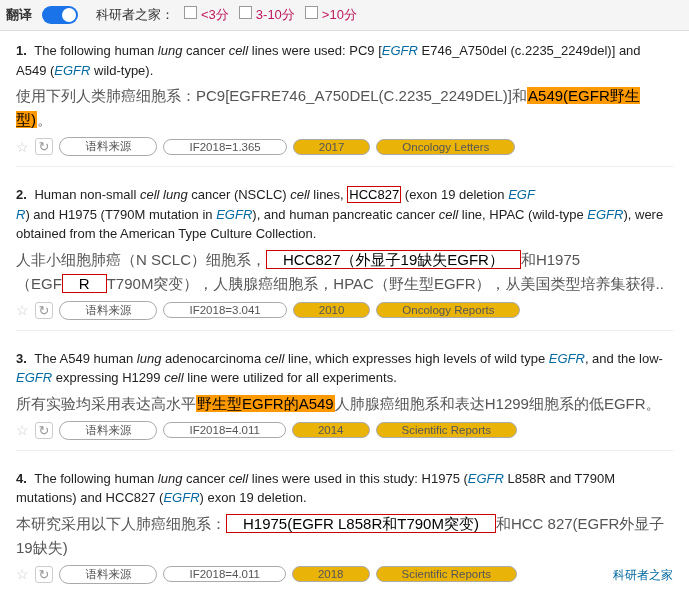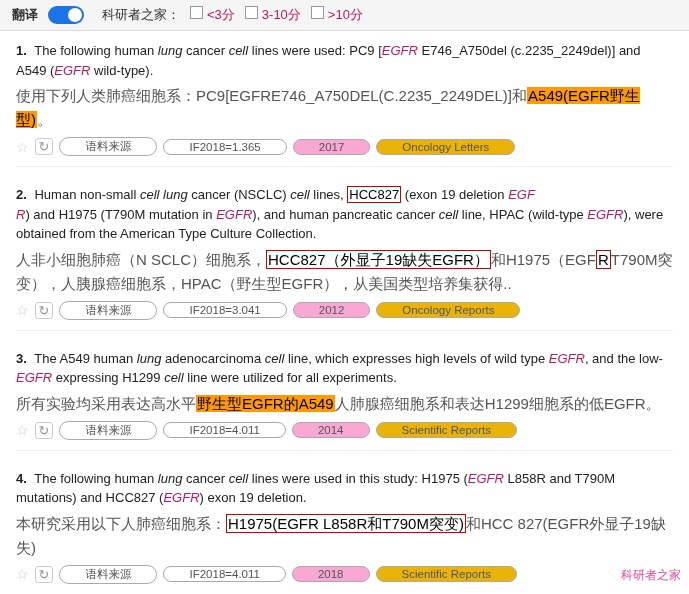--- a/index.html
+++ b/index.html
@@ -8,21 +8,21 @@
       font-size: 13px;
       background: #fff;
       color: #222;
       width: 689px;
       min-height: 594px;
       overflow-x: hidden;
     }
     .top-bar {
       background: #f5f5f5;
       border-bottom: 1px solid #ddd;
-      padding: 6px 12px;
+      padding: 6px 6px;
       display: flex;
       align-items: center;
       gap: 10px;
       font-size: 13px;
     }
     .toggle-label {
       color: #333;
       font-weight: bold;
     }
     .toggle-switch {
@@ -75,41 +75,41 @@
       margin-right: 4px;
     }
     .en-text {
       line-height: 1.5;
       color: #222;
       font-size: 13px;
     }
     .italic { font-style: italic; }
     .gene {
       font-style: italic;
-      color: #be185d;
+      color: #0369a1;
     }
     .highlight-red-border {
       border: 1.5px solid #c00;
       padding: 0 1px;
       color: #000;
     }
     .zh-text {
       color: #555;
       font-size: 15px;
       line-height: 1.6;
       margin-top: 4px;
     }
     .zh-highlight-orange {
       background: #f90;
       color: #000;
       padding: 0 1px;
     }
     .zh-highlight-red-border {
       border: 1.5px solid #c00;
-      padding: 0 1px;
+      padding: 0 16px;
       color: #000;
     }
     .meta-row {
       display: flex;
       align-items: center;
       gap: 6px;
       margin-top: 5px;
       flex-wrap: wrap;
     }
     .star-icon {
@@ -135,32 +135,32 @@
     }
     .tag-source {
       background: #fff;
       color: #555;
     }
     .tag-if {
       background: #fff;
       color: #555;
     }
     .tag-year {
-      background: #f9a8d4;
+      background: #eab308;
       color: #555;
     }
     .tag-journal {
       background: #eab308;
       color: #555;
     }
     .watermark {
       position: fixed;
       bottom: 10px;
-      right: 8px;
-      color: #ec4899;
+      right: 16px;
+      color: #0369a1;
       font-size: 12px;
       pointer-events: none;
     }
   </style>
 </head>
 <body>
 
 <div class="top-bar">
   <span class="toggle-label">翻译</span>
   <span class="toggle-switch"></span>
@@ -205,21 +205,21 @@
       Human non-small <span class="italic">cell lung</span> cancer (NSCLC) <span class="italic">cell</span> lines, <span class="highlight-red-border">HCC827</span> (exon 19 deletion <span class="gene">EGF<br>R</span>) and H1975 (T790M mutation in <span class="gene">EGFR</span>), and human pancreatic cancer <span class="italic">cell</span> line, HPAC (wild-type <span class="gene">EGFR</span>), were obtained from the American Type Culture Collection.
     </div>
     <div class="zh-text">
       人非小细胞肺癌（N SCLC）细胞系，<span class="zh-highlight-red-border">HCC827（外显子19缺失EGFR）</span>和H1975（EGF<span class="zh-highlight-red-border">R</span>T790M突变），人胰腺癌细胞系，HPAC（野生型EGFR），从美国类型培养集获得..
     </div>
     <div class="meta-row">
       <span class="star-icon">☆</span>
       <span class="refresh-icon">↻</span>
       <span class="tag tag-source">语料来源</span>
       <span class="tag tag-if">IF2018=3.041</span>
-      <span class="tag tag-year">2012</span>
+      <span class="tag tag-year">2010</span>
       <span class="tag tag-journal">Oncology Reports</span>
     </div>
   </div>
 
   <div class="result-item">
     <div class="en-text">
       <span class="result-num">3.</span>
       The A549 human <span class="italic">lung</span> adenocarcinoma <span class="italic">cell</span> line, which expresses high levels of wild type <span class="gene">EGFR</span>, and the low-<span class="gene">EGFR</span> expressing H1299 <span class="italic">cell</span> line were utilized for all experiments.
     </div>
     <div class="zh-text">

